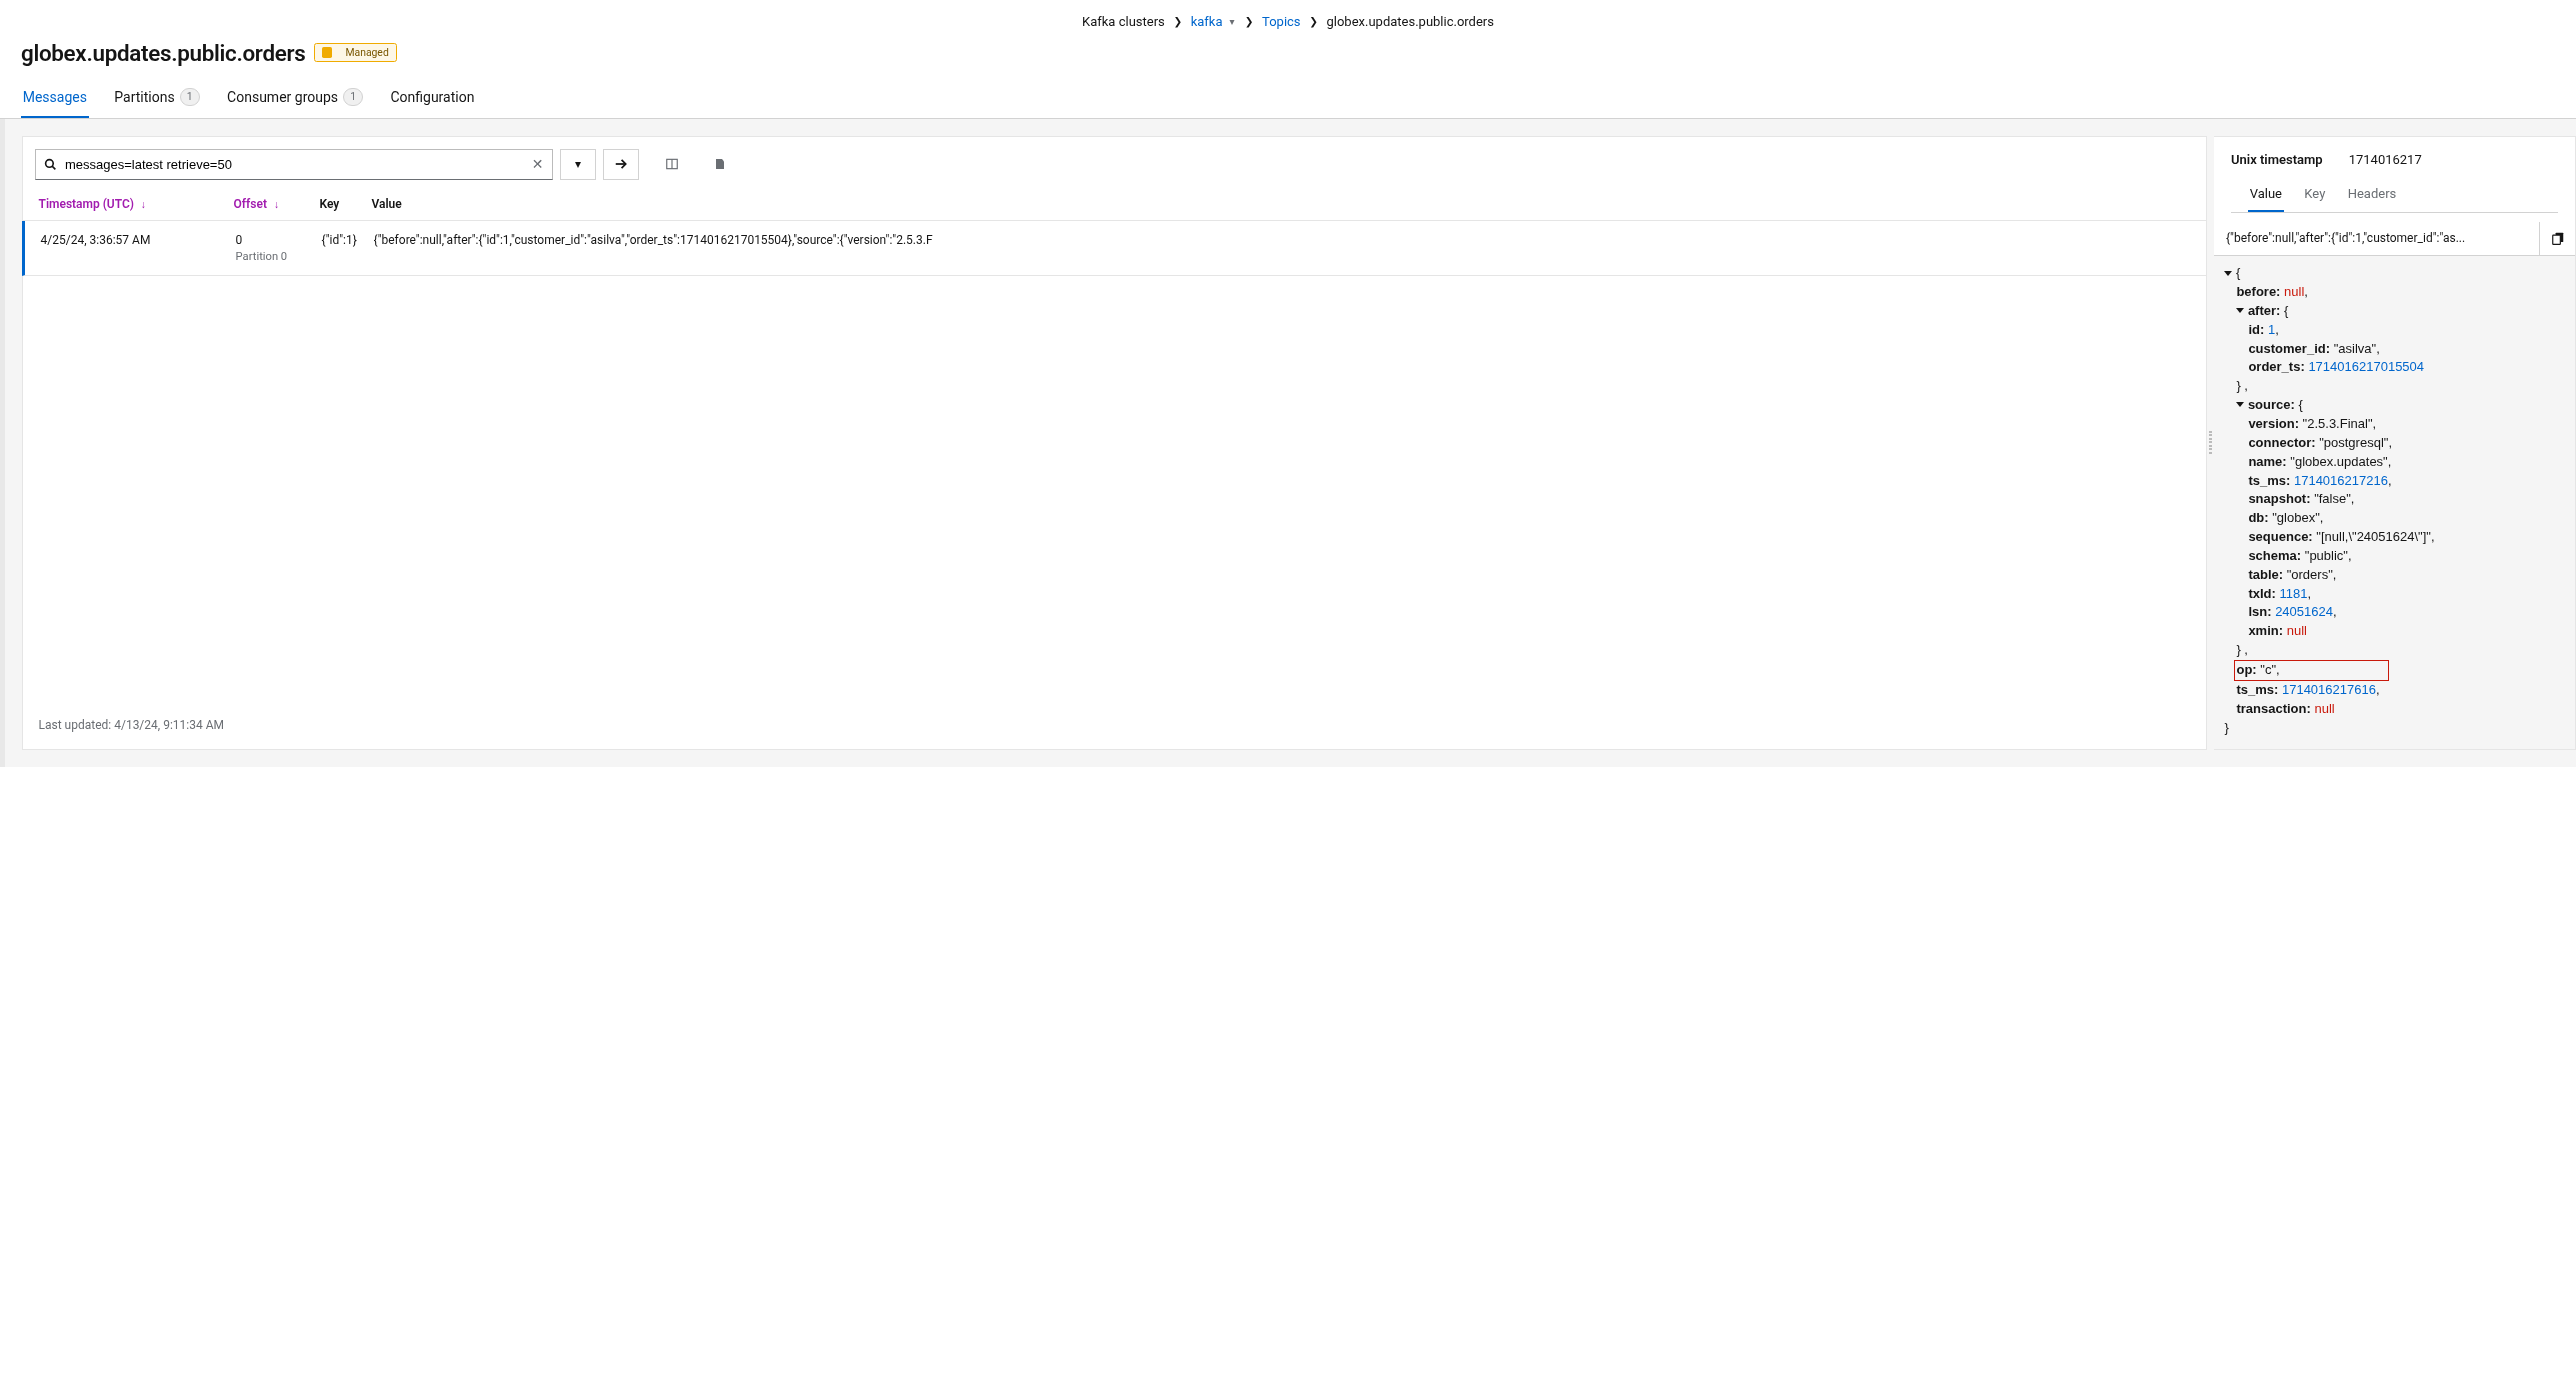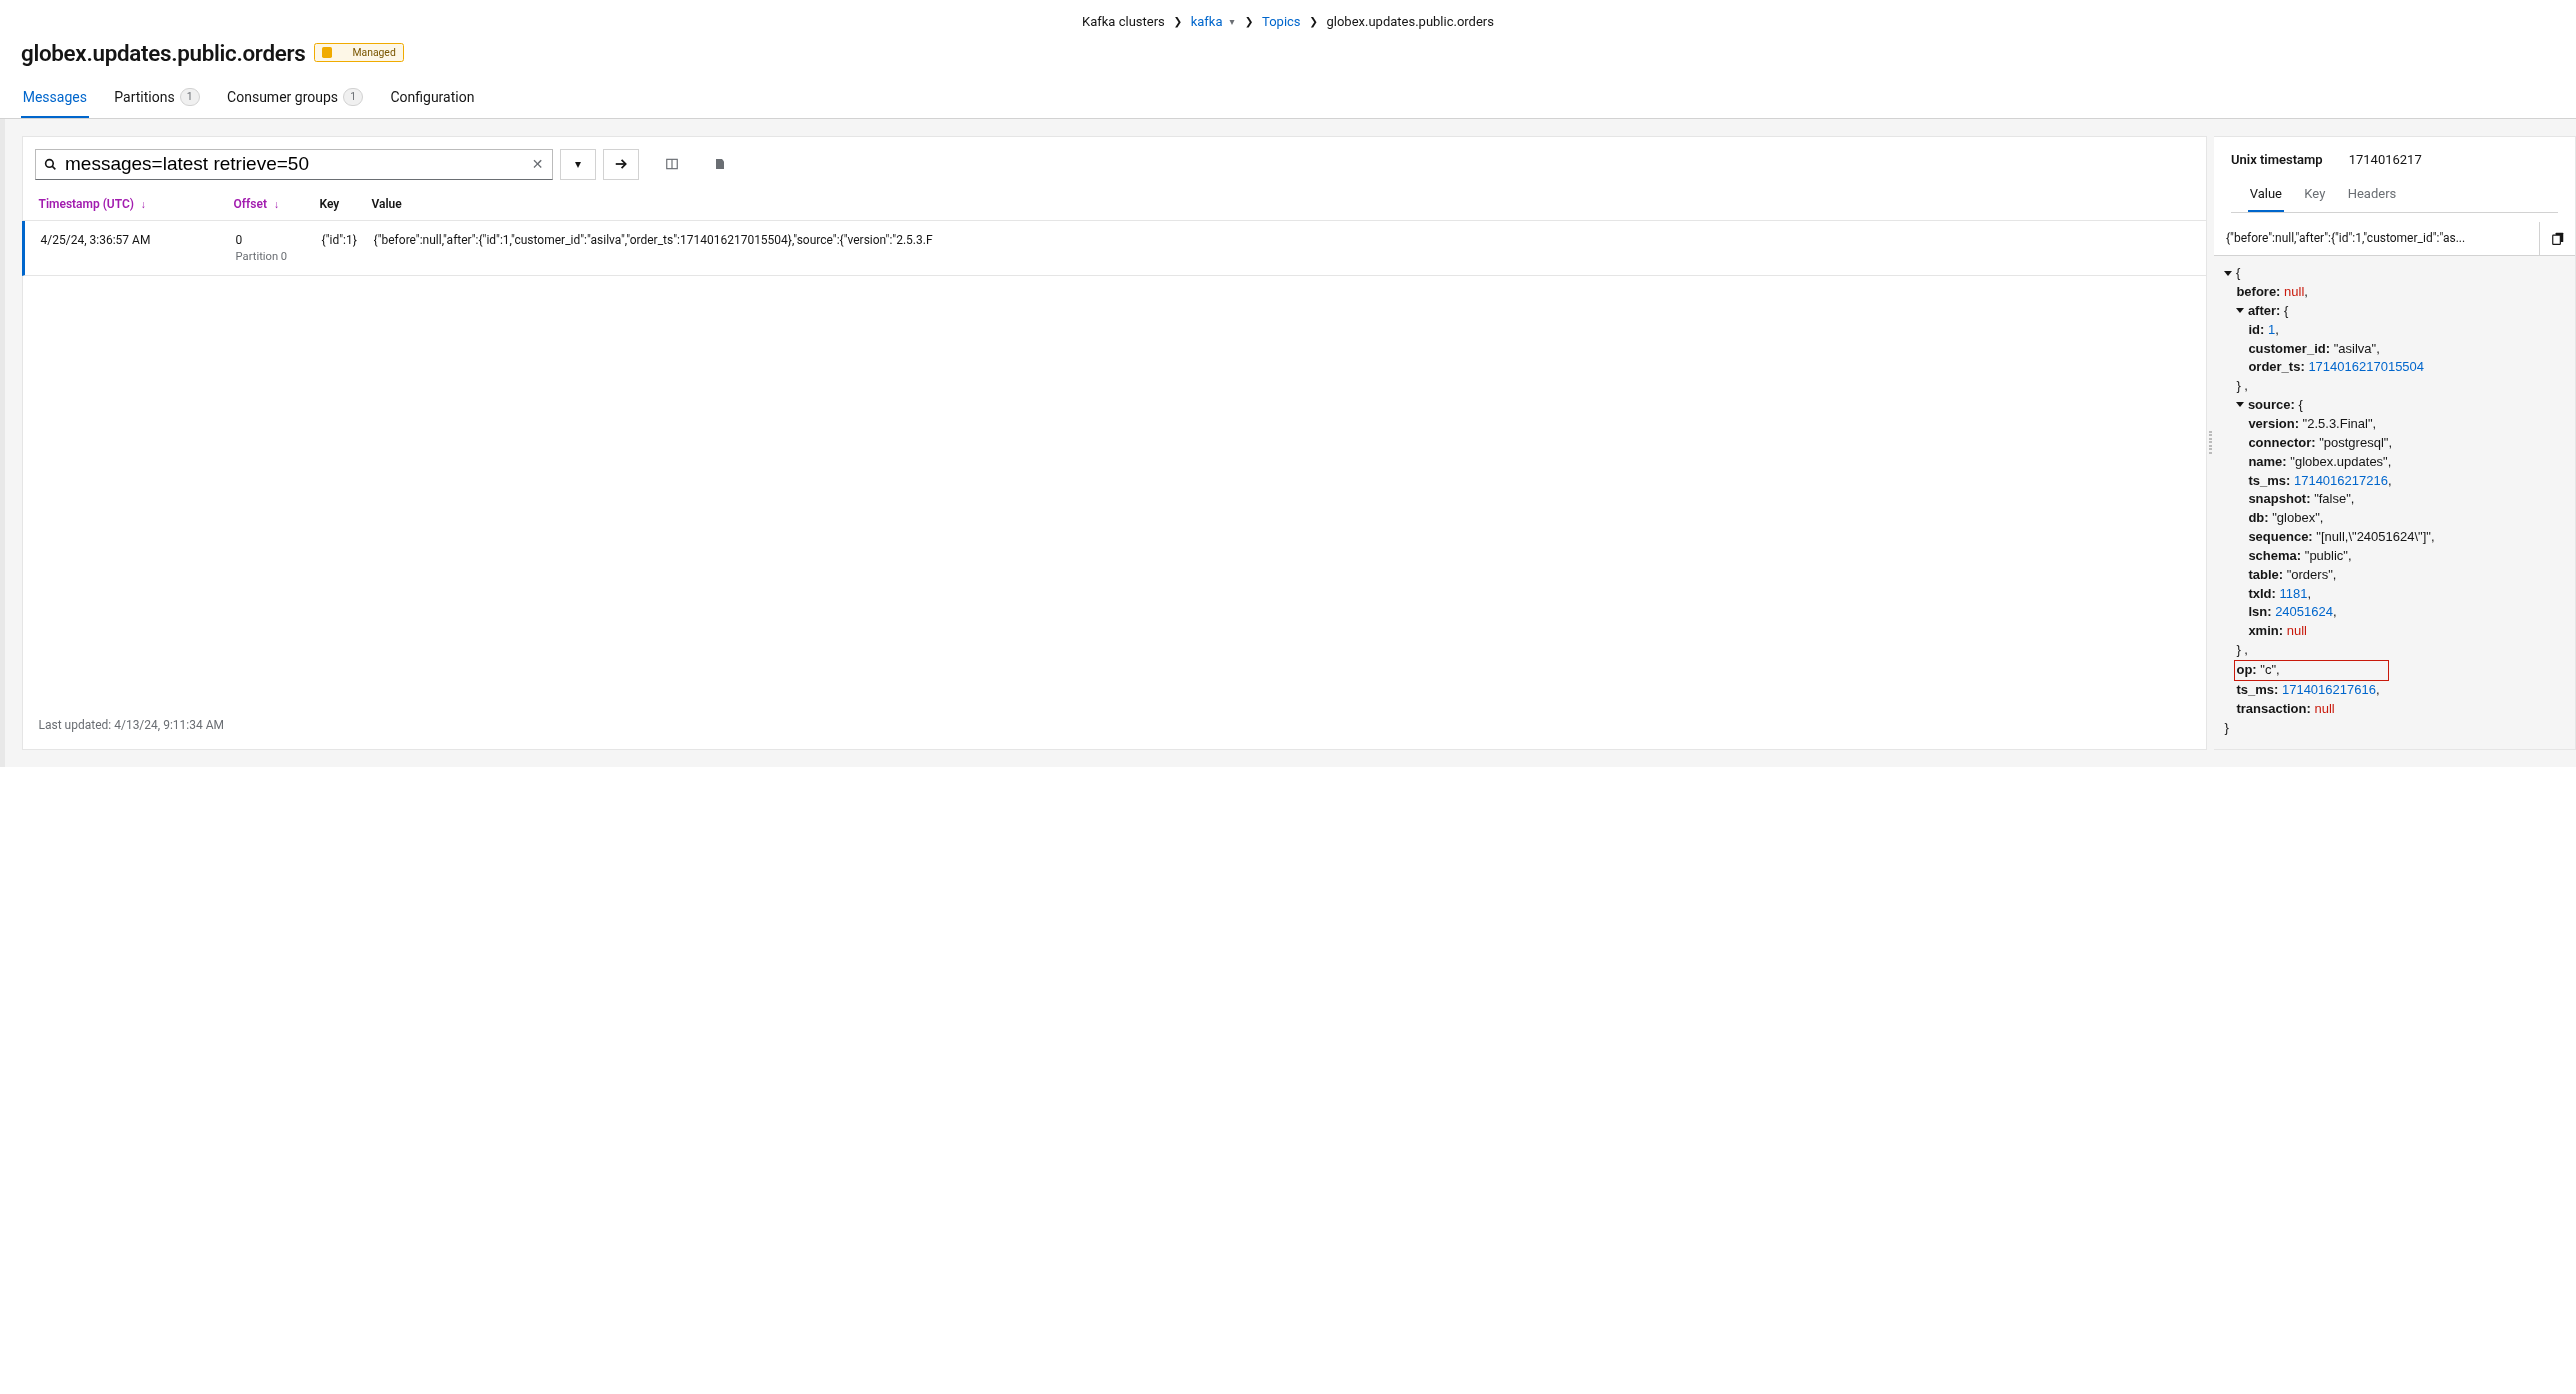--- a/index.html
+++ b/index.html
@@ -10,39 +10,39 @@
 
 .breadcrumb { display: flex; align-items: center; gap: 8.6px; padding: 14px 21px 7px; font-size: 13px; justify-content: center; }
 .breadcrumb .link { color: #0066cc; cursor: pointer; }
 .breadcrumb .sep { color: #151515; font-size: 10.4px; }
 .breadcrumb .dim { color: #151515; }
 .breadcrumb .caret { font-size: 8.6px; color: #6a6e73; margin-left: -3.5px; }
 
 
 .title-row { display: flex; align-items: center; gap: 8.6px; padding: 3.5px 21px 14px; }
 .title { font-size: 22.4px; font-weight: 600; letter-spacing: -0.3px; }
-.badge { background: #fdf7e7; border: 0.9px solid #f0ab00; color: #795600; font-size: 10.4px; padding: 1.7px 7px; border-radius: 2.6px; display: inline-flex; align-items: center; gap: 20px; }
+.badge { background: #fdf7e7; border: 0.9px solid #f0ab00; color: #795600; font-size: 10.4px; padding: 1.7px 7px; border-radius: 2.6px; display: inline-flex; align-items: center; gap: 13px; }
 .badge-icon { width: 10.4px; height: 10.4px; background: #f0ab00; border-radius: 1.7px; display: inline-block; }
 
 
 .tabs { display: flex; gap: 24px; padding: 0 21px; border-bottom: 0.9px solid #d2d2d2; }
 .tab { padding: 8.6px 1.7px 10.4px; cursor: pointer; display: flex; align-items: center; gap: 5.2px; font-size: 14px; color: #151515; border-bottom: 2.6px solid transparent; }
 .tab.active { color: #0066cc; border-bottom-color: #0066cc; }
 .tab-badge { background: #f0f0f0; border: 0.9px solid #d2d2d2; color: #6a6e73; font-size: 10.4px; border-radius: 10.4px; padding: 0 6px; line-height: 15.5px; }
 
 
 .content { display: flex; background: #f5f5f5; padding: 17px 0 17px 17px; gap: 0; min-height: 552px; border-left: 5.2px solid #e8e8e8; }
 .left-panel { flex: 1; background: #fff; border: 0.9px solid #e5e5e5; display: flex; flex-direction: column; }
 .right-panel { width: 362px; background: #fff; border: 0.9px solid #e5e5e5; border-left: none; display: flex; flex-direction: column; }
 
 
 .toolbar { display: flex; align-items: center; gap: 7px; padding: 12px 12px 8.6px; }
 .search-wrap { display: flex; align-items: center; border: 0.9px solid #bbb; border-bottom: 1.7px solid #6a6e73; background: #fff; height: 31px; width: 518px; }
 .search-icon { width: 29px; display: flex; align-items: center; justify-content: center; color: #151515; }
-.search-input { flex: 1; border: none; outline: none; font-size: 19px; padding: 0; }
+.search-input { flex: 1; border: none; outline: none; font-size: 13px; padding: 0; }
 .search-clear { width: 29px; text-align: center; color: #6a6e73; cursor: pointer; font-size: 14px; }
 .tb-btn { width: 36px; height: 31px; border: 0.9px solid #d2d2d2; background: #fff; display: flex; align-items: center; justify-content: center; cursor: pointer; font-size: 12px; }
 .tb-icon { width: 31px; height: 31px; display: flex; align-items: center; justify-content: center; color: #6a6e73; cursor: pointer; margin-left: 10.4px; }
 
 
 .tbl { width: 100%; }
 .thead { display: flex; padding: 8.6px 15.5px; border-bottom: 0.9px solid #e5e5e5; font-weight: 600; font-size: 12px; }
 .col-ts { width: 147px; }
 .col-off { width: 86px; margin-left: 48px; }
 .col-key { width: 52px; }

